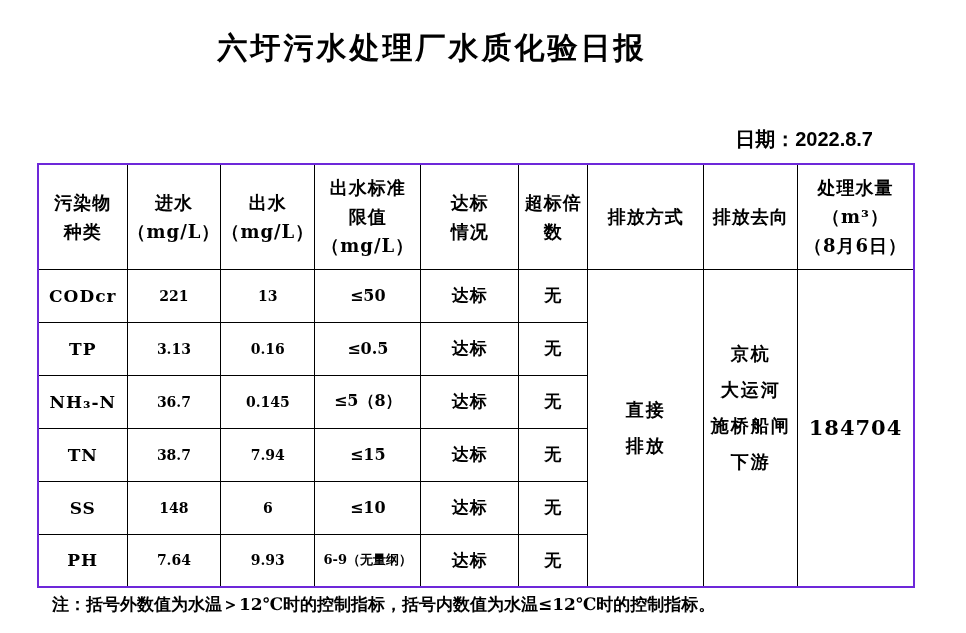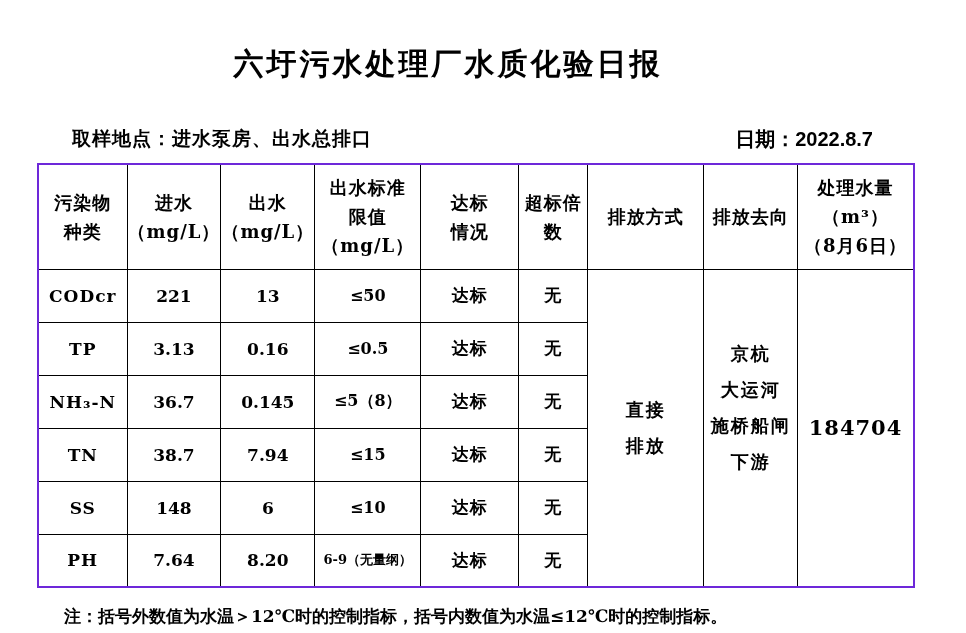--- a/index.html
+++ b/index.html
@@ -14,21 +14,21 @@
     width: 966px;
     height: 633px;
     background: #ffffff;
     overflow: hidden;
   }
   .title {
     position: absolute;
     top: 28px;
     left: 37px;
     width: 790px;
-    margin: 16px;
+    margin: 0;
     text-align: center;
     font-size: 30px;
     font-weight: bold;
     letter-spacing: 3px;
     white-space: nowrap;
     font-family: Liberation Serif, serif;
   }
   .meta {
     position: absolute;
     top: 126px;
@@ -79,21 +79,21 @@
     white-space: pre-line;
     line-height: 29px;
     letter-spacing: 1px;
   }
   td.pollutant {
     font-size: 17px;
     font-weight: bold;
     letter-spacing: 1px;
   }
   td.num {
-    font-size: 17px;
+    font-size: 14px;
     font-weight: bold;
   }
   td.limit {
     font-size: 16px;
     font-weight: bold;
   }
   td.limit.small { font-size: 13px; letter-spacing: 0; margin-top: 24px; }
   td.zh {
     font-size: 17px;
     font-weight: bold;
@@ -113,35 +113,34 @@
   }
   td.volume {
     font-size: 21px;
     font-weight: bold;
     letter-spacing: 1px;
   }
   .note {
     position: absolute;
     top: 593px;
     left: 52px;
-    margin: 12px;
+    margin: 0;
     font-size: 17px;
     font-weight: bold;
     white-space: nowrap;
   }
 </style>
 </head>
 <body>
 
 <div class="page">
 
   <h1 class="title">六圩污水处理厂水质化验日报</h1>
 
   <div class="meta">
-    <span class="sampling">取样地点：进水泵房、出水总排口</span>
     <span class="date">日期：2022.8.7</span>
   </div>
 
   <table class="report">
     <colgroup>
       <col style="width:89px">
         <col style="width:87px">
         <col style="width:89px">
       <col style="width:106px">
         <col style="width:98px">
@@ -216,21 +215,21 @@
         <td class="pollutant">SS</td>
         <td class="num">148</td>
         <td class="num">6</td>
         <td class="limit">≤10</td>
         <td class="zh">达标</td>
         <td class="zh">无</td>
       </tr>
       <tr>
         <td class="pollutant">PH</td>
         <td class="num">7.64</td>
-        <td class="num">8.20</td>
+        <td class="num">9.93</td>
         <td class="limit small">6-9（无量纲）</td>
         <td class="zh">达标</td>
         <td class="zh">无</td>
       </tr>
     </tbody>
   </table>
 
   <p class="note">注：括号外数值为水温＞12℃时的控制指标，括号内数值为水温≤12℃时的控制指标。</p>
 
 </div>

